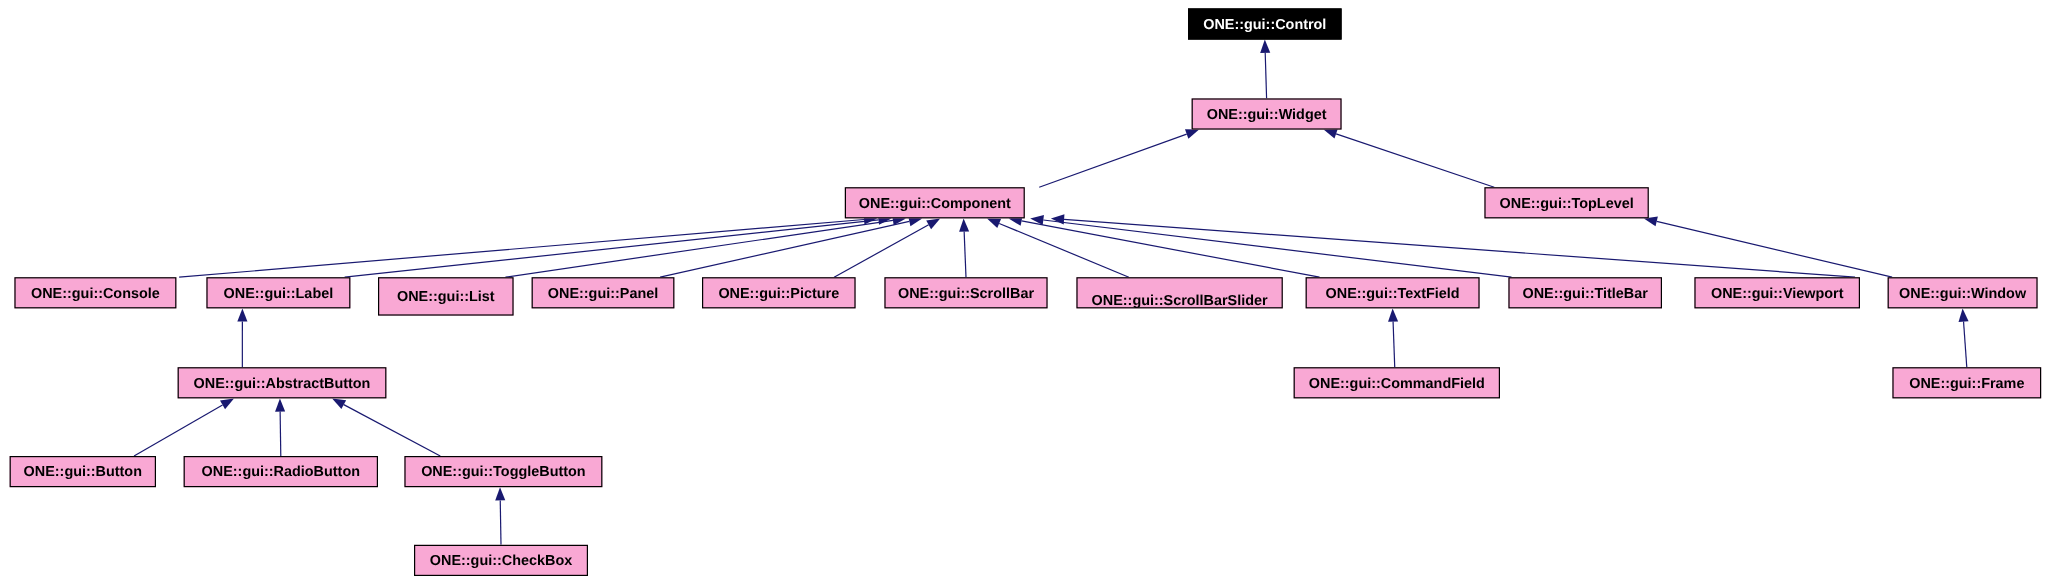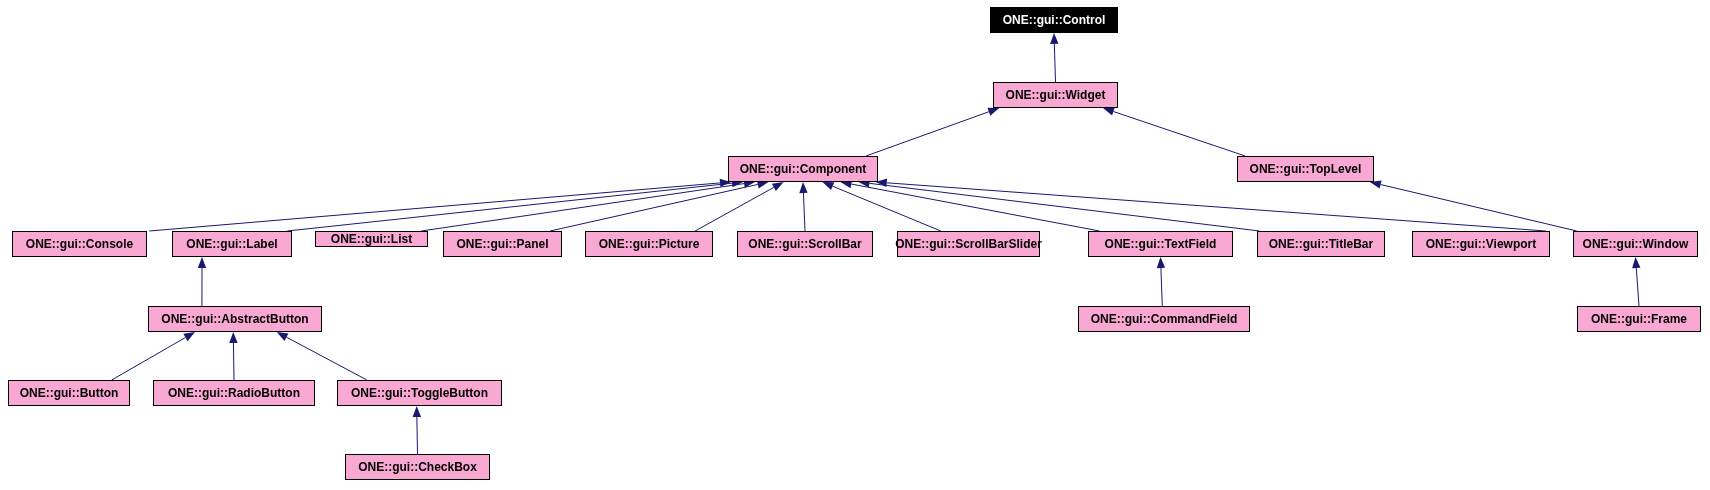--- a/index.html
+++ b/index.html
@@ -94,45 +94,45 @@
       <line x1="417.5" y1="454" x2="416.867889251841" y2="416.99839522971615" stroke="#191970" stroke-width="1"></line>
       <polygon points="416.68,406 421.06727652136897,416.92665569719503 412.66850198231305,417.0701347622373" fill="#191970"></polygon>
     </svg>
   <div id="nodes">
       <div class="node root" style="left: 990px; top: 7px; width: 128px; height: 26px;">
         <span>ONE::gui::Control</span>
       </div>
       <div class="node" style="left: 993px; top: 82px; width: 125px; height: 26px;">
         <span>ONE::gui::Widget</span>
       </div>
-      <div class="node" style="left: 728px; top: 156px; width: 150px; height: 26px;">
+      <div class="node" style="left: 704px; top: 156px; width: 150px; height: 26px;">
         <span>ONE::gui::Component</span>
       </div>
       <div class="node" style="left: 1237px; top: 156px; width: 137px; height: 26px;">
         <span>ONE::gui::TopLevel</span>
       </div>
       <div class="node" style="left: 12px; top: 231px; width: 135px; height: 26px;">
         <span>ONE::gui::Console</span>
       </div>
       <div class="node" style="left: 172px; top: 231px; width: 120px; height: 26px;">
         <span>ONE::gui::Label</span>
       </div>
-      <div class="node" style="left: 315px; top: 231px; width: 113px; height: 16px;">
+      <div class="node" style="left: 315px; top: 231px; width: 113px; height: 32px;">
         <span>ONE::gui::List</span>
       </div>
       <div class="node" style="left: 443px; top: 231px; width: 119px; height: 26px;">
         <span>ONE::gui::Panel</span>
       </div>
       <div class="node" style="left: 585px; top: 231px; width: 128px; height: 26px;">
         <span>ONE::gui::Picture</span>
       </div>
       <div class="node" style="left: 737px; top: 231px; width: 136px; height: 26px;">
         <span>ONE::gui::ScrollBar</span>
       </div>
-      <div class="node" style="left: 897px; top: 231px; width: 143px; height: 26px;">
+      <div class="node" style="left: 897px; top: 231px; width: 172px; height: 26px; align-items: flex-end;">
         <span>ONE::gui::ScrollBarSlider</span>
       </div>
       <div class="node" style="left: 1088px; top: 231px; width: 145px; height: 26px;">
         <span>ONE::gui::TextField</span>
       </div>
       <div class="node" style="left: 1257px; top: 231px; width: 128px; height: 26px;">
         <span>ONE::gui::TitleBar</span>
       </div>
       <div class="node" style="left: 1412px; top: 231px; width: 138px; height: 26px;">
         <span>ONE::gui::Viewport</span>

